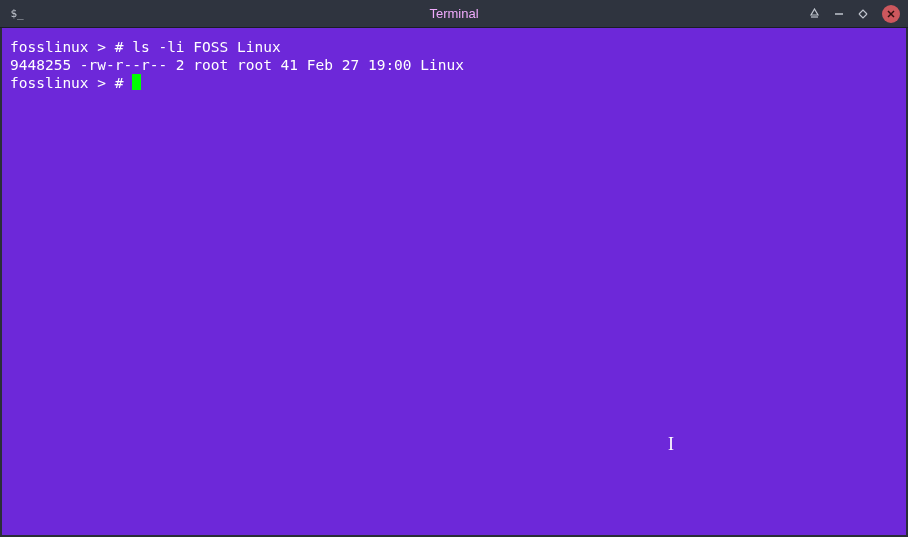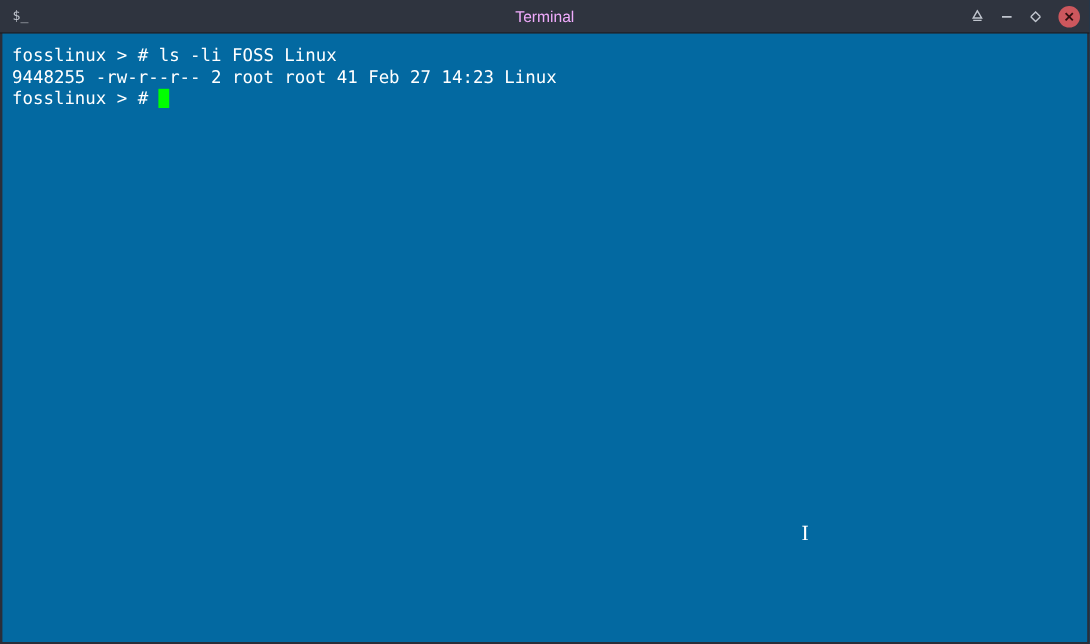--- a/index.html
+++ b/index.html
@@ -67,21 +67,21 @@
       display: flex;
       align-items: center;
       justify-content: center;
     }
     .close-btn svg {
       width: 8px;
       height: 8px;
     }
     .terminal-body {
       flex: 1;
-      background: #0369a1;
+      background: #6d28d9;
       padding: 10px 8px 8px 8px;
       font-family: "DejaVu Sans Mono", "Liberation Mono", monospace;
       font-size: 14.5px;
       line-height: 1.25;
       color: #ffffff;
       position: relative;
       margin: 0 2px 2px 2px;
     }
     .line {
       white-space: pre;
@@ -136,17 +136,17 @@
       <div class="close-btn">
         <svg viewBox="0 0 8 8">
           <line x1="1" y1="1" x2="7" y2="7" stroke="#2f1010" stroke-width="1.5"></line>
           <line x1="7" y1="1" x2="1" y2="7" stroke="#2f1010" stroke-width="1.5"></line>
         </svg>
       </div>
     </div>
   </div>
   <div class="terminal-body">
     <div class="line"><span class="prompt">fosslinux &gt; # </span><span>ls -li FOSS Linux</span></div>
-    <div class="line"><span>9448255 -rw-r--r-- 2 root root 41 Feb 27 14:23 Linux</span></div>
+    <div class="line"><span>9448255 -rw-r--r-- 2 root root 41 Feb 27 19:00 Linux</span></div>
     <div class="line"><span class="prompt">fosslinux &gt; # </span><span class="cursor"></span></div>
     <div class="ibeam">I</div>
   </div>
 </div>
 
 </body></html>

